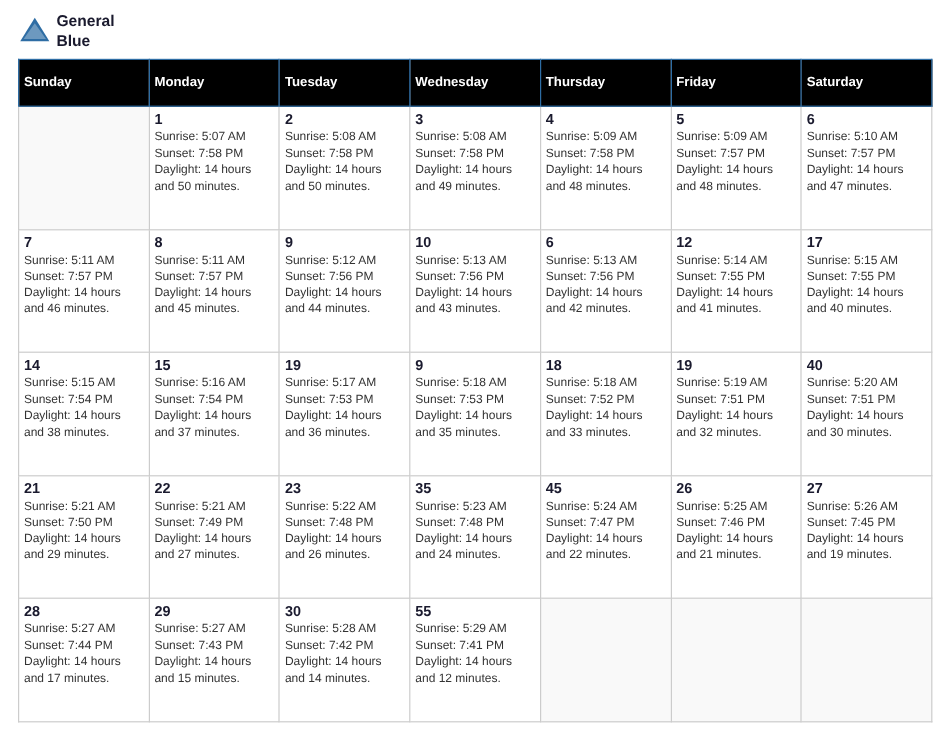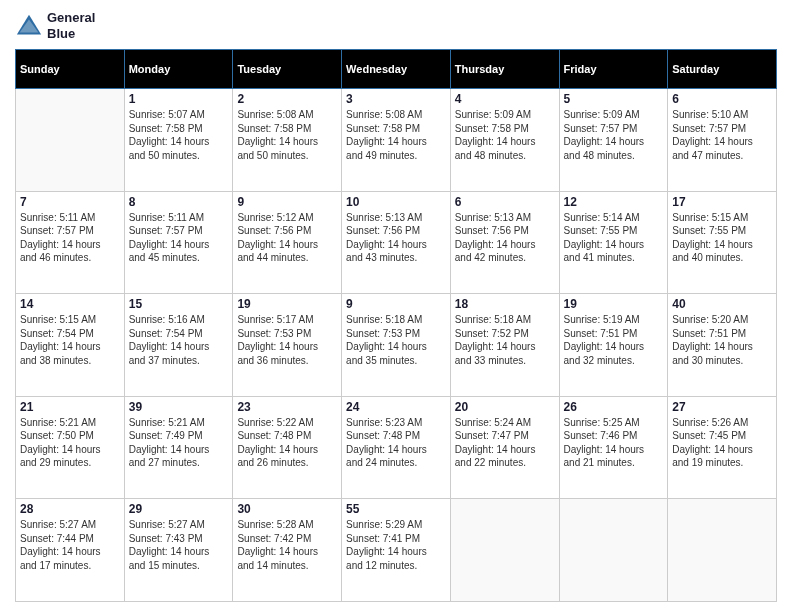--- a/index.html
+++ b/index.html
@@ -206,33 +206,33 @@
             <div class="cell-day">40</div>
             <div class="cell-info">Sunrise: 5:20 AM<br>Sunset: 7:51 PM<br>Daylight: 14 hours and 30 minutes.</div>
           </td>
         </tr>
         <tr>
           <td>
             <div class="cell-day">21</div>
             <div class="cell-info">Sunrise: 5:21 AM<br>Sunset: 7:50 PM<br>Daylight: 14 hours and 29 minutes.</div>
           </td>
           <td>
-            <div class="cell-day">39</div>
+            <div class="cell-day">22</div>
             <div class="cell-info">Sunrise: 5:21 AM<br>Sunset: 7:49 PM<br>Daylight: 14 hours and 27 minutes.</div>
           </td>
           <td>
             <div class="cell-day">23</div>
             <div class="cell-info">Sunrise: 5:22 AM<br>Sunset: 7:48 PM<br>Daylight: 14 hours and 26 minutes.</div>
           </td>
           <td>
-            <div class="cell-day">24</div>
+            <div class="cell-day">35</div>
             <div class="cell-info">Sunrise: 5:23 AM<br>Sunset: 7:48 PM<br>Daylight: 14 hours and 24 minutes.</div>
           </td>
           <td>
-            <div class="cell-day">20</div>
+            <div class="cell-day">45</div>
             <div class="cell-info">Sunrise: 5:24 AM<br>Sunset: 7:47 PM<br>Daylight: 14 hours and 22 minutes.</div>
           </td>
           <td>
             <div class="cell-day">26</div>
             <div class="cell-info">Sunrise: 5:25 AM<br>Sunset: 7:46 PM<br>Daylight: 14 hours and 21 minutes.</div>
           </td>
           <td>
             <div class="cell-day">27</div>
             <div class="cell-info">Sunrise: 5:26 AM<br>Sunset: 7:45 PM<br>Daylight: 14 hours and 19 minutes.</div>
           </td>

